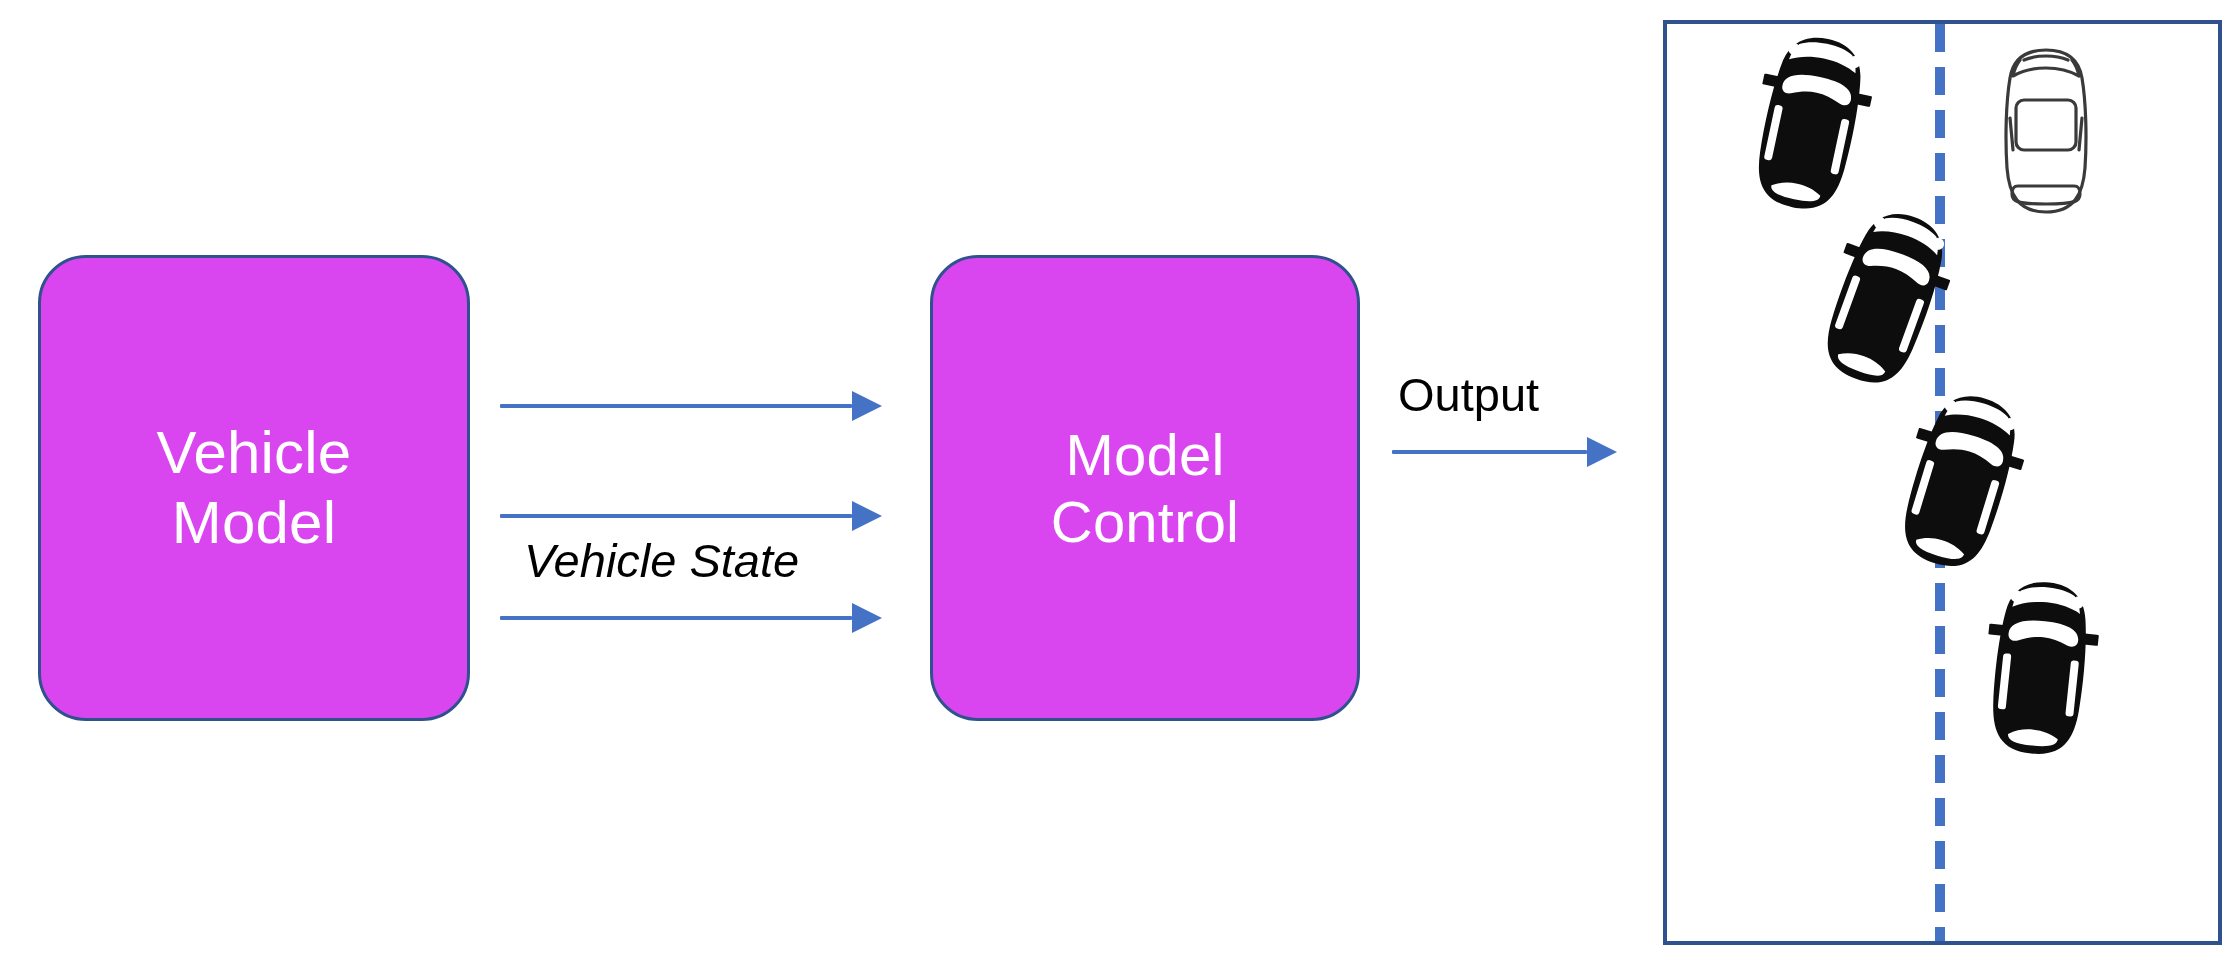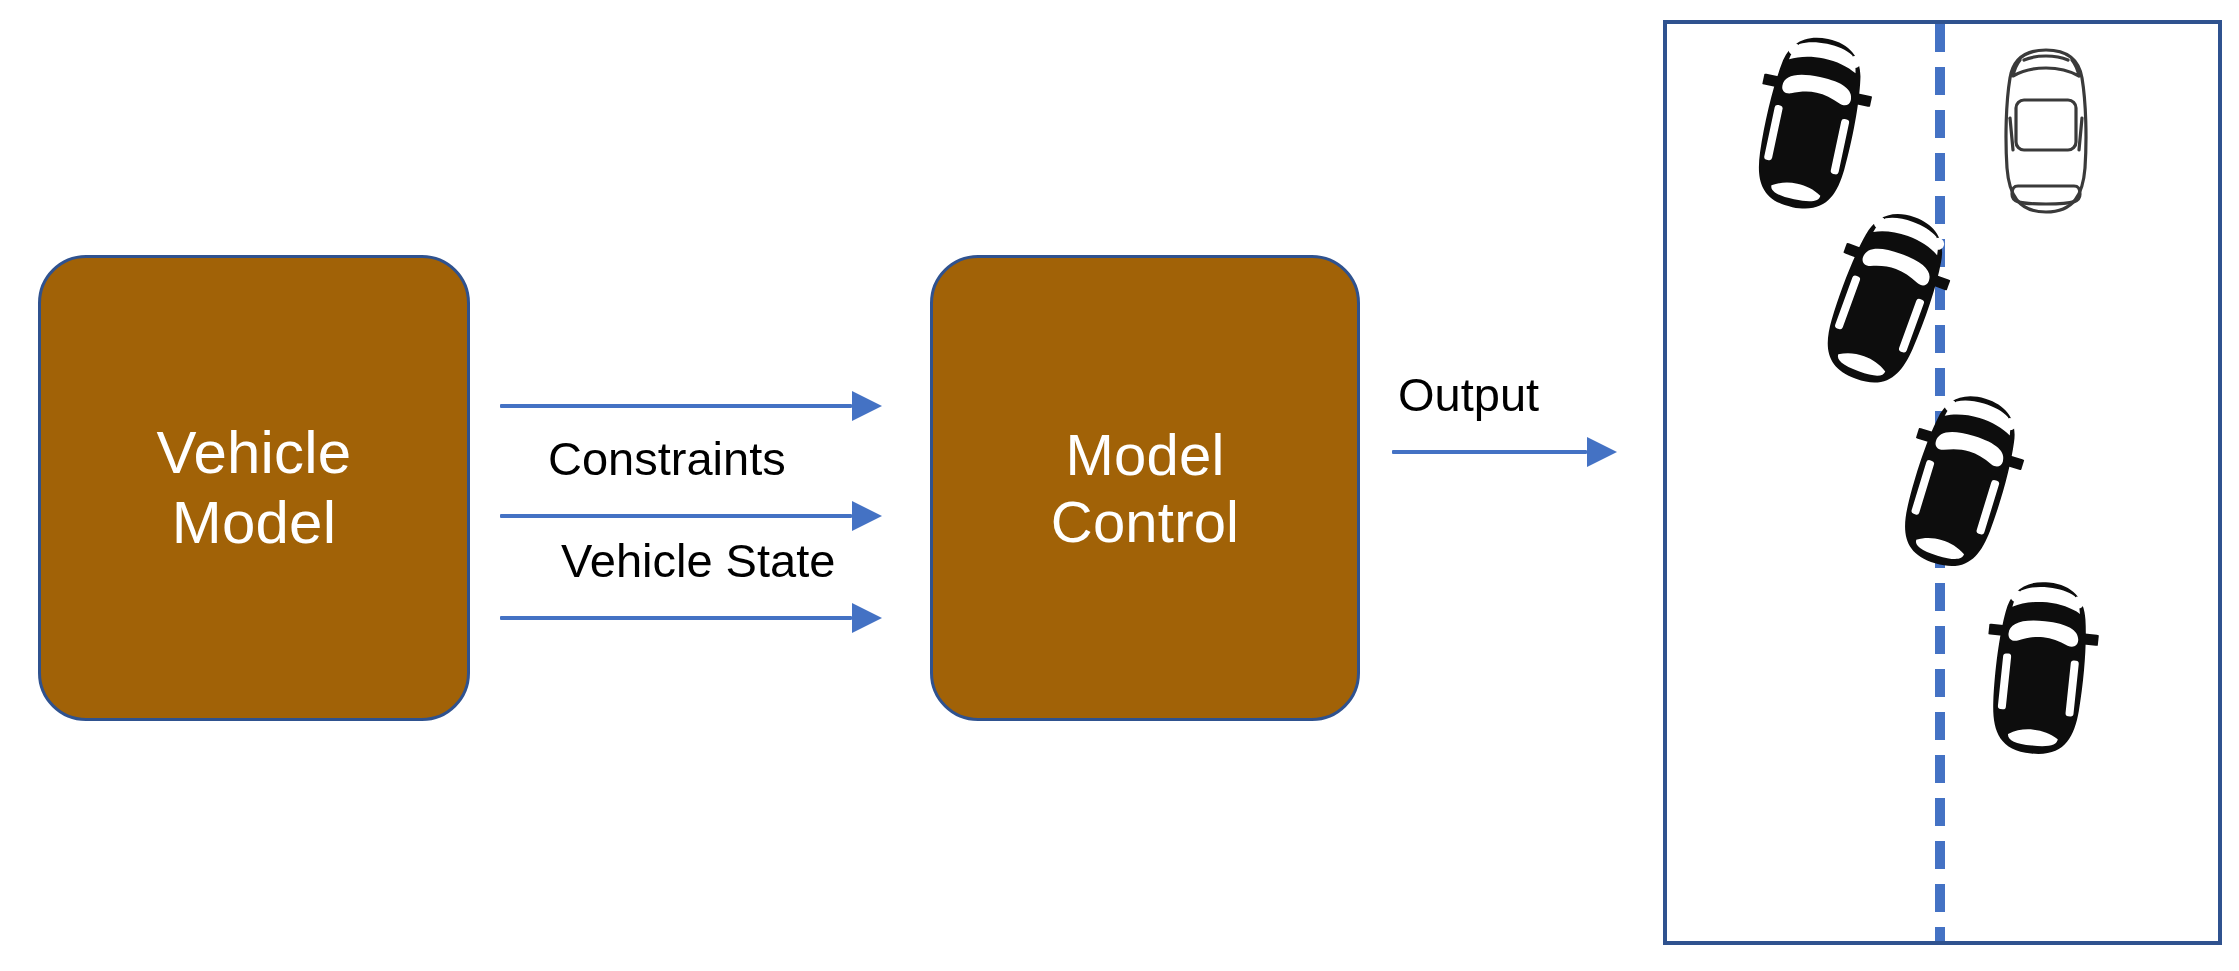--- a/index.html
+++ b/index.html
@@ -13,21 +13,21 @@
     width:2239px;
     height:971px;
     background:#ffffff;
     overflow:hidden;
   }
 
   
   .proc-box{
     position:absolute;
     box-sizing:border-box;
-    background:#a16207;
+    background:#d946ef;
     border:3px solid #2F528F;
     border-radius:48px;
     display:flex;
     align-items:center;
     justify-content:center;
     text-align:center;
     color:#ffffff;
     line-height:1.16;
     font-weight:400;
     letter-spacing:.2px;
@@ -65,21 +65,21 @@
     line-height:1;
   }
 
   #sig-reference{   left:500px; top:404px; width:382px; }
   #sig-constraints{ left:500px; top:514px; width:382px; }
   #sig-vehicle-state{ left:500px; top:616px; width:382px; }
   #sig-output{      left:1392px; top:450px; width:225px; }
 
   #lbl-reference{    left:563px;  top:324px; }
   #lbl-constraints{  left:548px;  top:435px; }
-  #lbl-vehicle-state{left:561px;  top:537px; }
+  #lbl-vehicle-state{left:524px;  top:537px;font-style:italic; }
   #lbl-output{       left:1398px; top:371px; }
 
   
   #road-panel{
     position:absolute;
     left:1663px; top:20px;
     width:559px; height:925px;
     box-sizing:border-box;
     border:4px solid #2F528F;
     background:#ffffff;
@@ -122,21 +122,20 @@
       <span class="line">Model</span>
       <span class="line">Control</span>
     </div>
   </div>
 
   <div class="signal" id="sig-reference">
     <div class="shaft" style="width:352px;"></div>
     <div class="head" style="left:352px;"></div>
   </div>
 
-  <div class="signal-label" id="lbl-constraints">Constraints</div>
   <div class="signal" id="sig-constraints">
     <div class="shaft" style="width:352px;"></div>
     <div class="head" style="left:352px;"></div>
   </div>
 
   <div class="signal-label" id="lbl-vehicle-state">Vehicle State</div>
   <div class="signal" id="sig-vehicle-state">
     <div class="shaft" style="width:352px;"></div>
     <div class="head" style="left:352px;"></div>
   </div>

